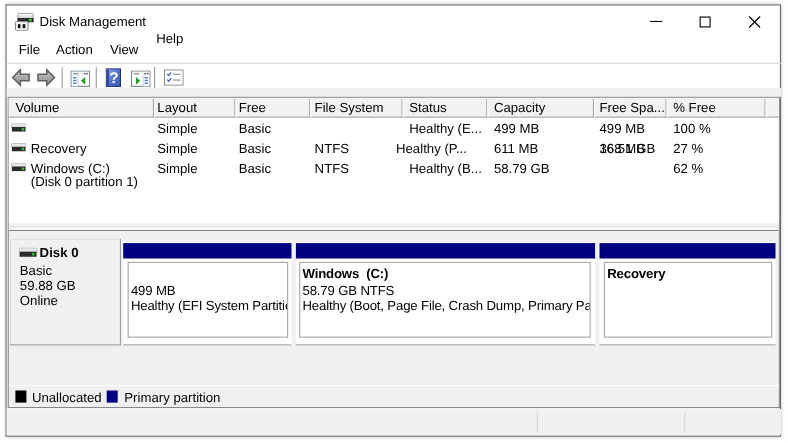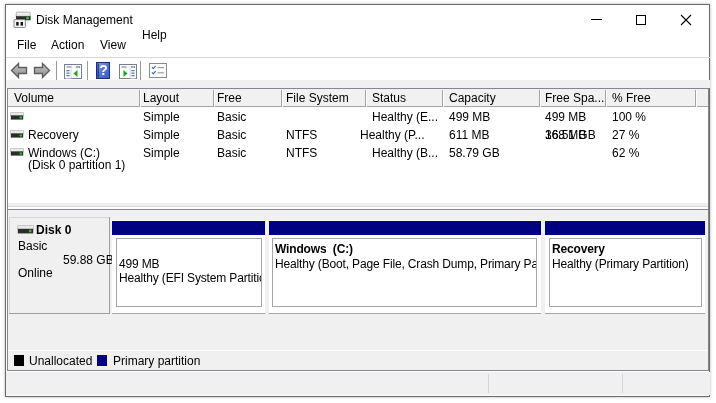--- a/index.html
+++ b/index.html
@@ -186,48 +186,48 @@
 <div class="abs" style="left:8px;top:209px;width:700px;height:1px;background:#828790"></div>
 
 <div class="abs" style="left:9px;top:217px;width:101px;height:97px;background:#f0f0f0;border-right:1px solid #9f9f9f;border-bottom:1px solid #9f9f9f;box-shadow:1px 1px 0 #d8d8d8 inset"></div>
 <svg class="abs" style="left:17px;top:225px" width="17" height="9" viewBox="0 0 17 9">
   <rect x="0.4" y="0.4" width="16.2" height="4" rx="0.8" fill="#e9e9e9" stroke="#b0b0b0" stroke-width="0.7"></rect>
   <rect x="0.8" y="3.8" width="15.4" height="4.6" fill="#2c2c2c"></rect>
   <circle cx="13.2" cy="6" r="1.4" fill="#24c224"></circle>
 </svg>
 <div class="t" style="left:36px;top:223px;font-weight:bold;">Disk 0</div>
 <div class="t" style="left:18px;top:239px;">Basic</div>
-<div class="t" style="left:18px;top:253px;margin-left:45px;">59.88 GB</div>
+<div class="t" style="left:18px;top:253px;">59.88 GB</div>
 <div class="t" style="left:18px;top:266px;">Online</div>
 
 <div class="abs" style="left:112px;top:220px;width:153px;height:94px;background:#fff;border-bottom:1px solid #a6a6a6"></div>
 <div class="abs" style="left:112px;top:221px;width:153px;height:14px;background:#000080"></div>
 <div class="abs" style="left:115.5px;top:238px;width:146.5px;height:69px;border:1px solid #a6a6a6;overflow:hidden">
   <div style="margin:3px 0 0 2.5px;line-height:14.5px;white-space:nowrap;letter-spacing:-0.15px;">
     <div style="font-weight:bold;">&nbsp;</div>
     <div>499 MB</div>
     <div>Healthy (EFI System Partition)</div>
   </div>
 </div>
 
 <div class="abs" style="left:268.5px;top:220px;width:272.5px;height:94px;background:#fff;border-bottom:1px solid #a6a6a6"></div>
 <div class="abs" style="left:268.5px;top:221px;width:272.5px;height:14px;background:#000080"></div>
 <div class="abs" style="left:271.5px;top:238px;width:265.5px;height:69px;border:1px solid #a6a6a6;overflow:hidden">
   <div style="margin:3px 0 0 2.5px;line-height:14.5px;white-space:nowrap;letter-spacing:-0.15px;">
     <div style="font-weight:bold;">Windows&nbsp; (C:)</div>
+    <div>58.79 GB NTFS</div>
     <div>Healthy (Boot, Page File, Crash Dump, Primary Partition)</div>
   </div>
 </div>
 
 <div class="abs" style="left:545px;top:220px;width:159.5px;height:94px;background:#fff;border-bottom:1px solid #a6a6a6"></div>
 <div class="abs" style="left:545px;top:221px;width:159.5px;height:14px;background:#000080"></div>
 <div class="abs" style="left:548.5px;top:238px;width:153px;height:69px;border:1px solid #a6a6a6;overflow:hidden">
   <div style="margin:3px 0 0 2.5px;line-height:14.5px;white-space:nowrap;letter-spacing:-0.15px;">
     <div style="font-weight:bold;">Recovery</div>
-    <div>Healthy (Primary Partition)</div>
   </div>
 </div>
 
 <div class="abs" style="left:8px;top:350px;width:700px;height:1px;background:#fdfdfd"></div>
 <div class="abs" style="left:14px;top:355px;width:10px;height:11px;background:#000"></div>
 <div class="t" style="left:29px;top:354px;">Unallocated</div>
 <div class="abs" style="left:97px;top:355px;width:10px;height:11px;background:#000080"></div>
 <div class="t" style="left:113px;top:354px;">Primary partition</div>
 
 <div class="abs" style="left:6px;top:372px;width:704px;height:23px;background:#f0f0f0"></div>

